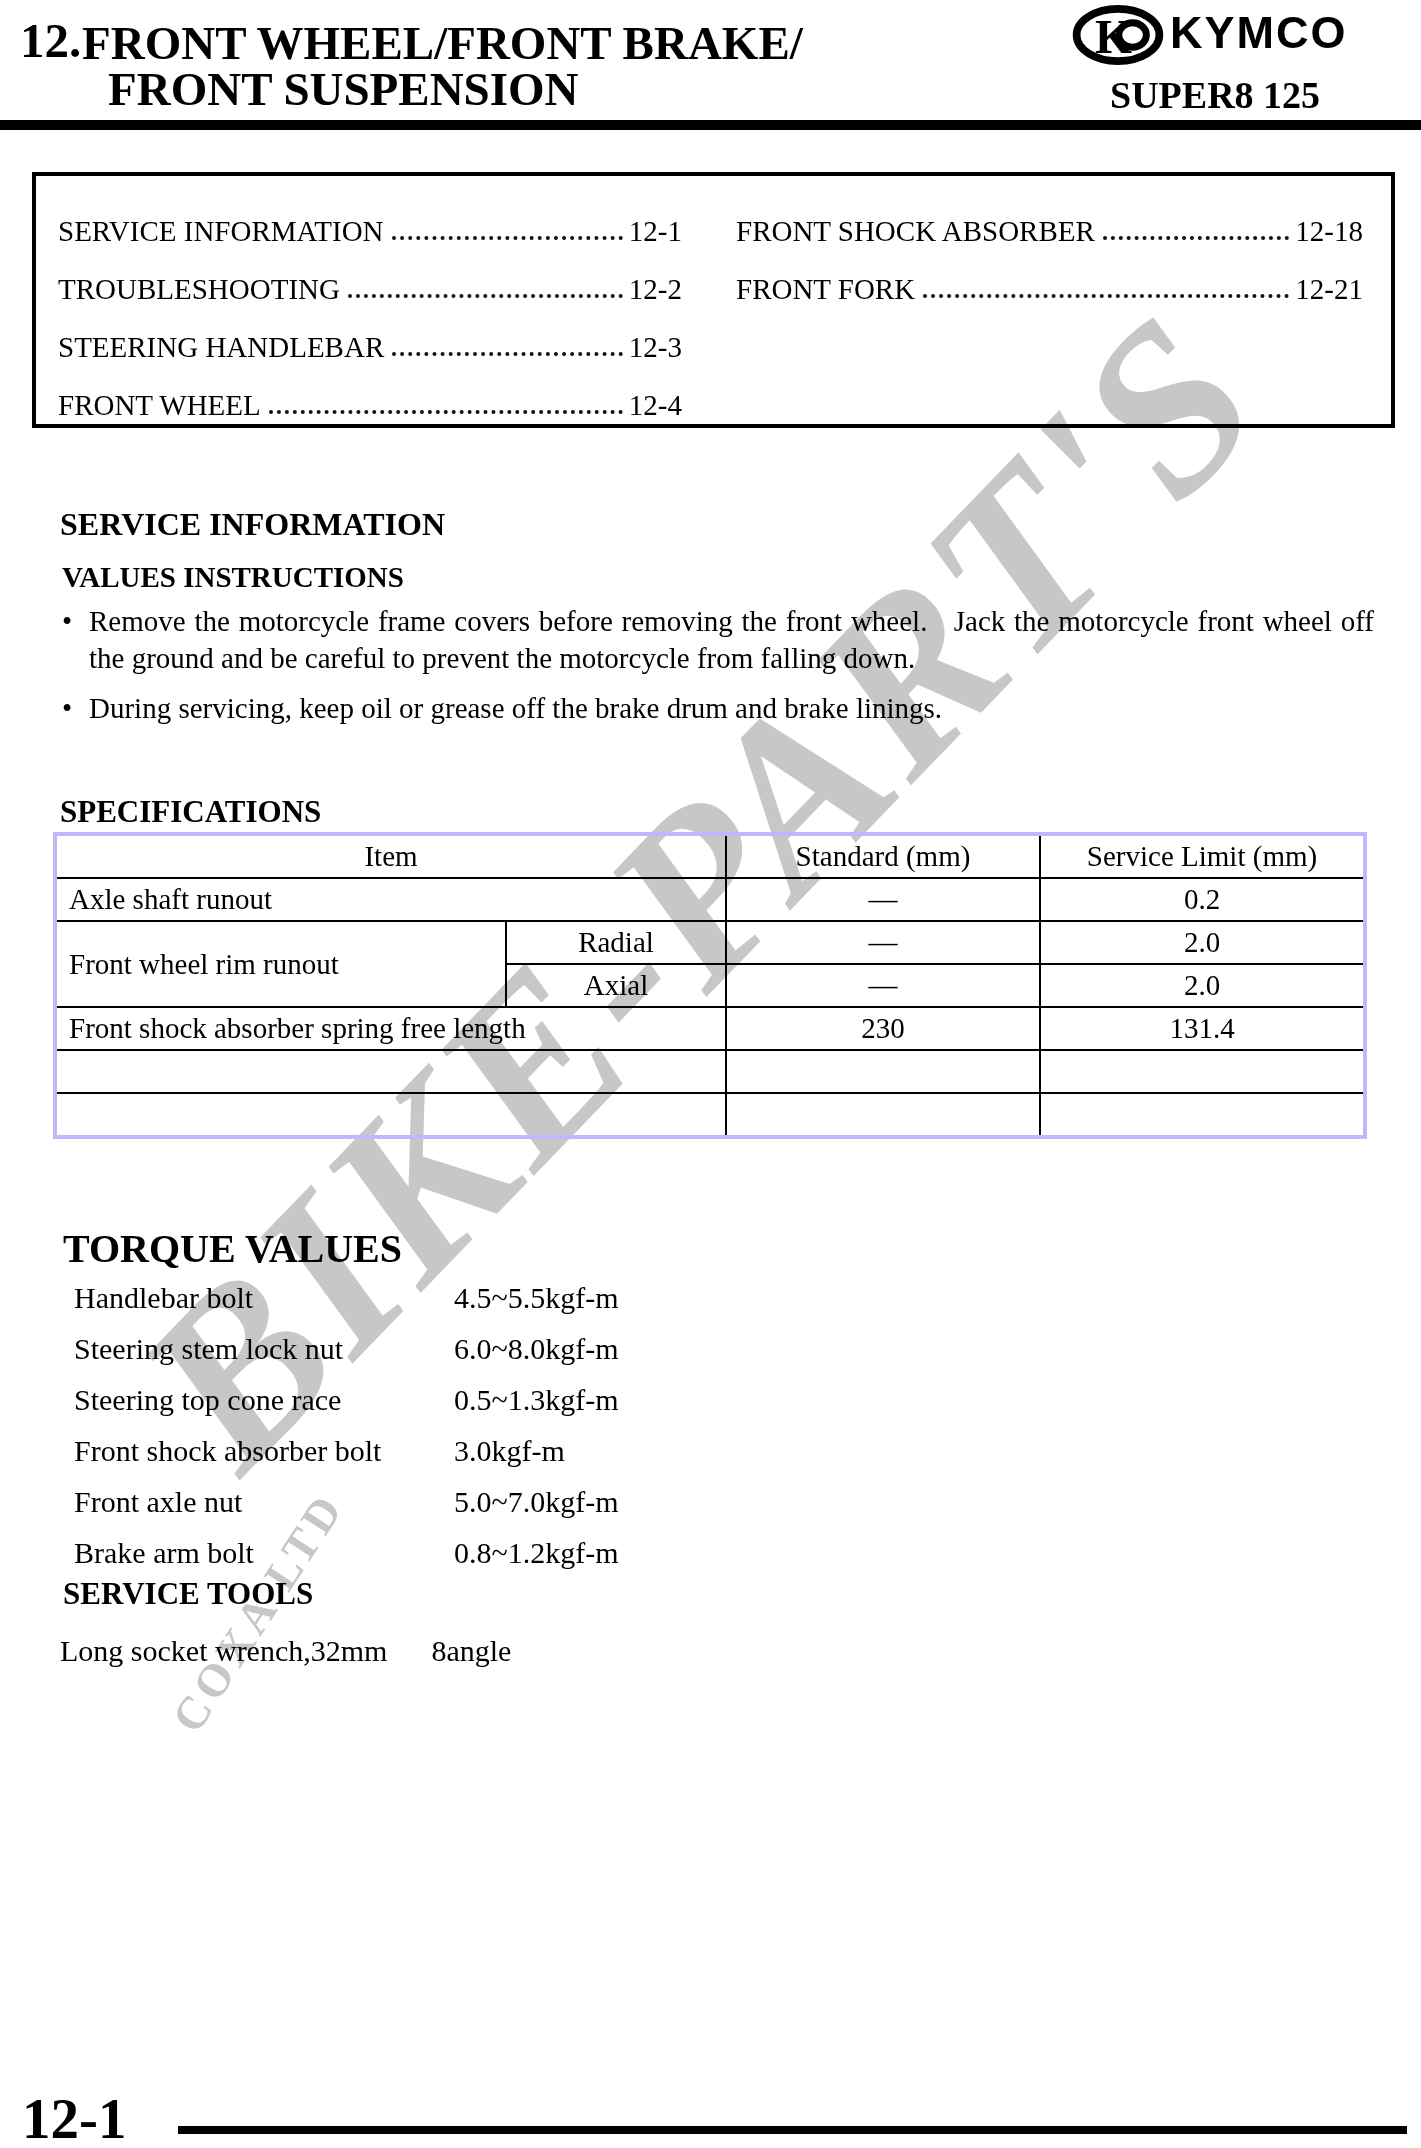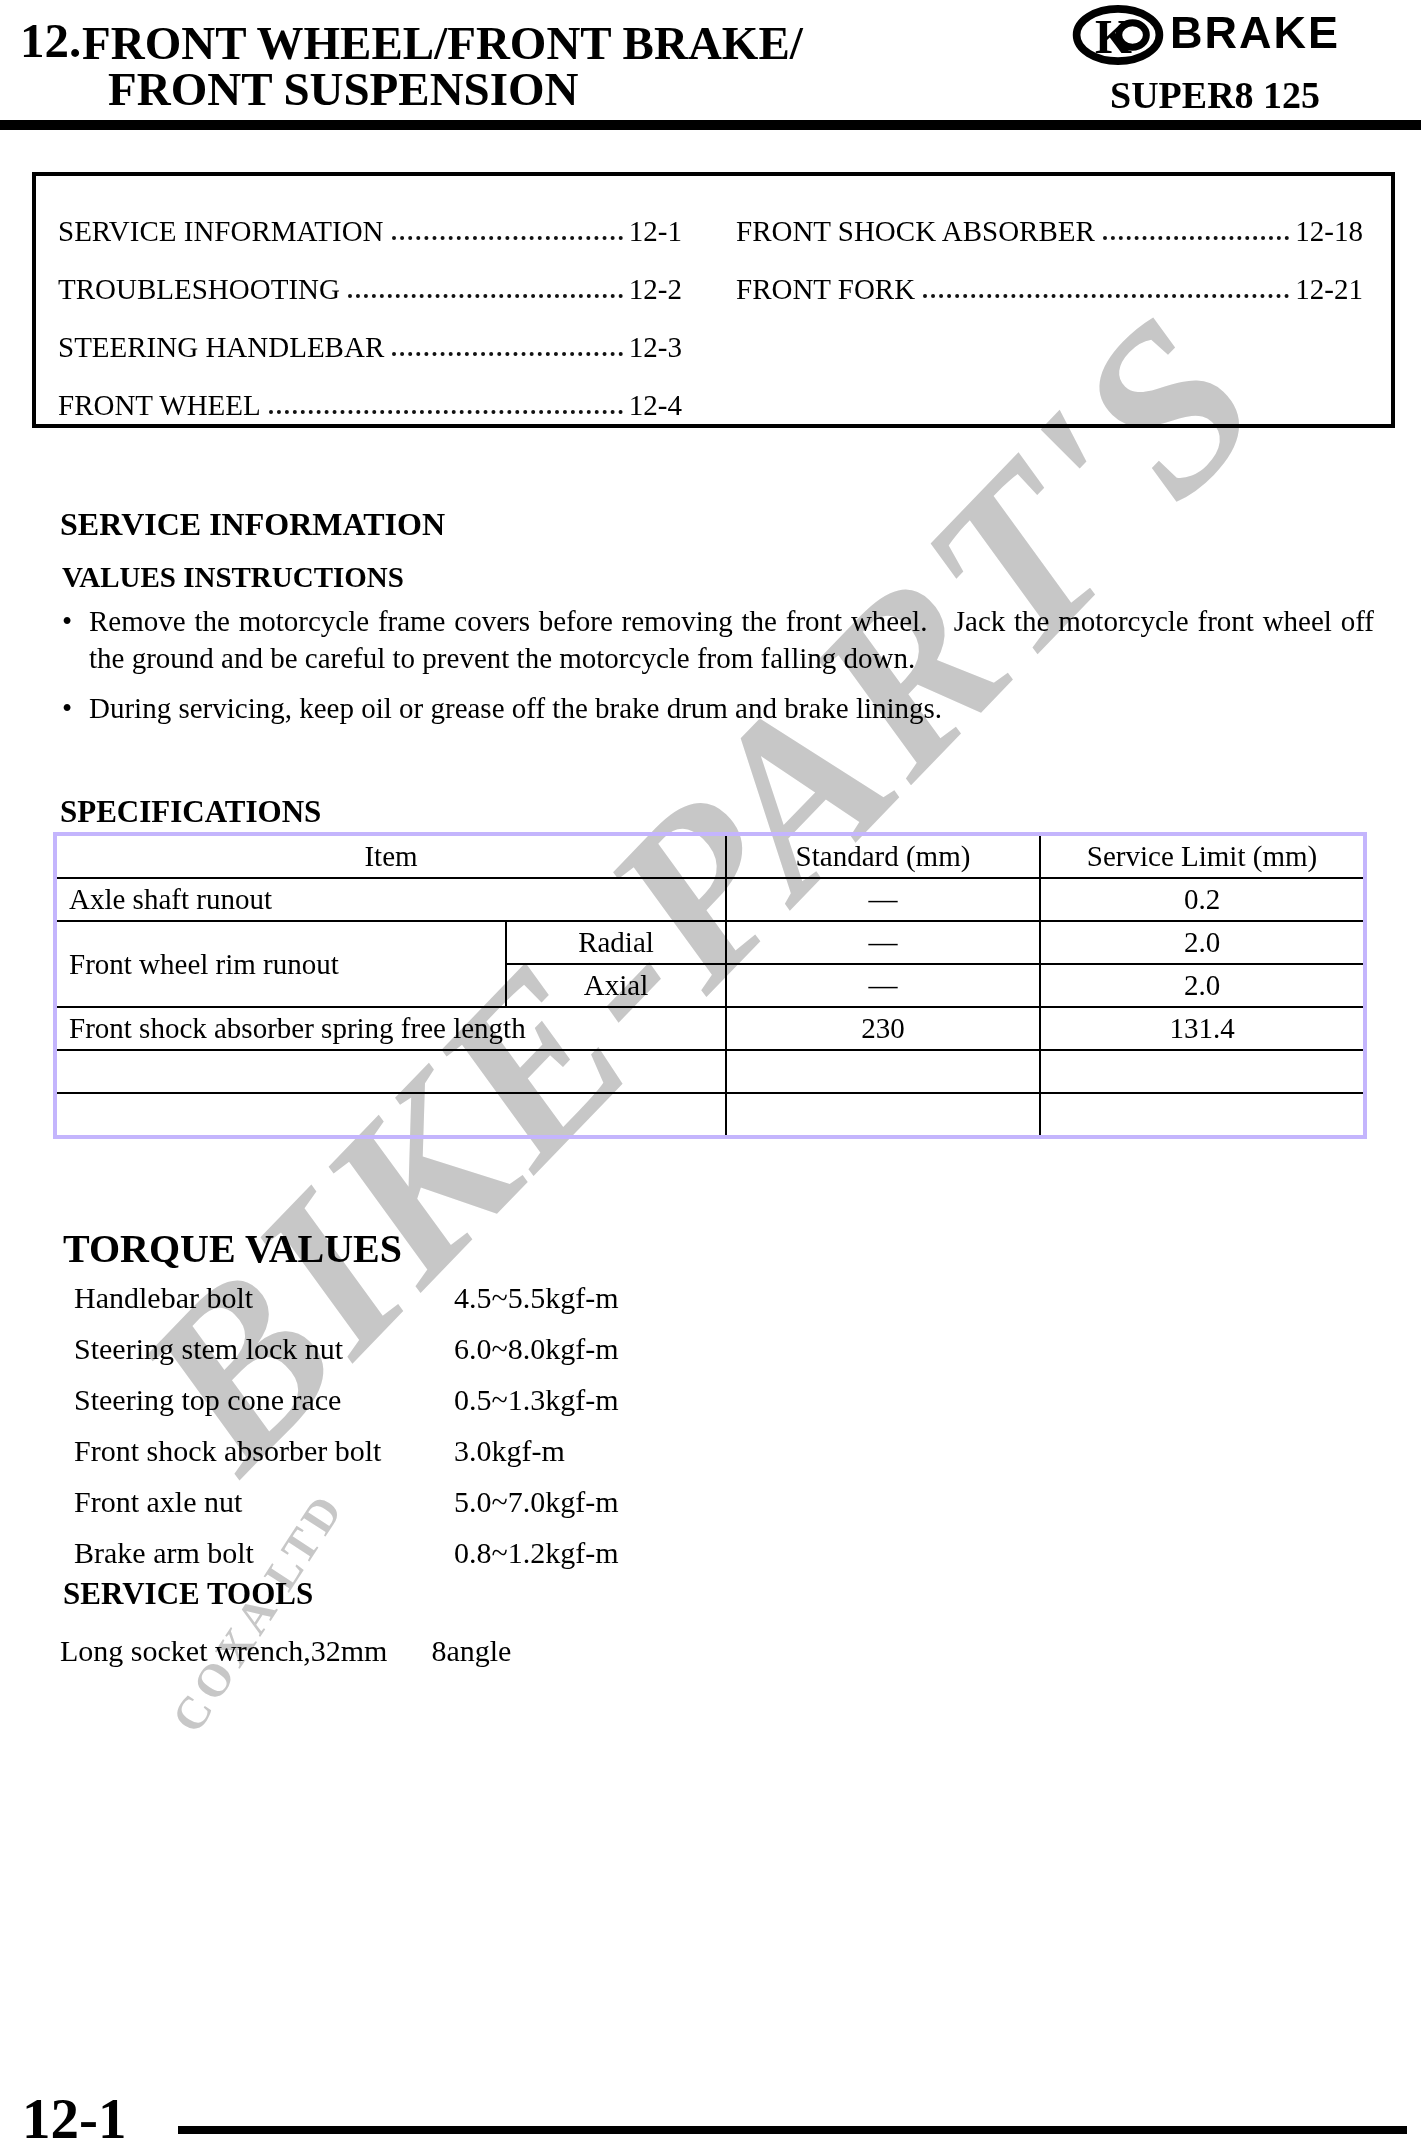--- a/index.html
+++ b/index.html
@@ -89,21 +89,21 @@
   <div class="title1">FRONT WHEEL/FRONT BRAKE/</div>
   <div class="title2">FRONT SUSPENSION</div>
 
   <div class="logo">
     <svg width="92" height="60" viewBox="0 0 120 78">
       <ellipse cx="60" cy="39" rx="54" ry="34" fill="none" stroke="#000" stroke-width="10"></ellipse>
       <text x="30" y="62" font-family="Liberation Serif, serif" font-weight="bold" font-size="62" fill="#000">K</text>
       <ellipse cx="79" cy="39" rx="18" ry="16" fill="none" stroke="#000" stroke-width="9"></ellipse>
     </svg>
   </div>
-  <div class="brand-text">BRAKE</div>
+  <div class="brand-text">KYMCO</div>
   <div class="model">SUPER8 125</div>
   <div class="header-rule"></div>
 
   <div class="toc-box">
     <div class="toc-col">
       <div class="toc-row">
         <span class="toc-label">SERVICE INFORMATION</span>
         <span class="toc-leader"></span>
         <span class="toc-page">12-1</span>
       </div>

